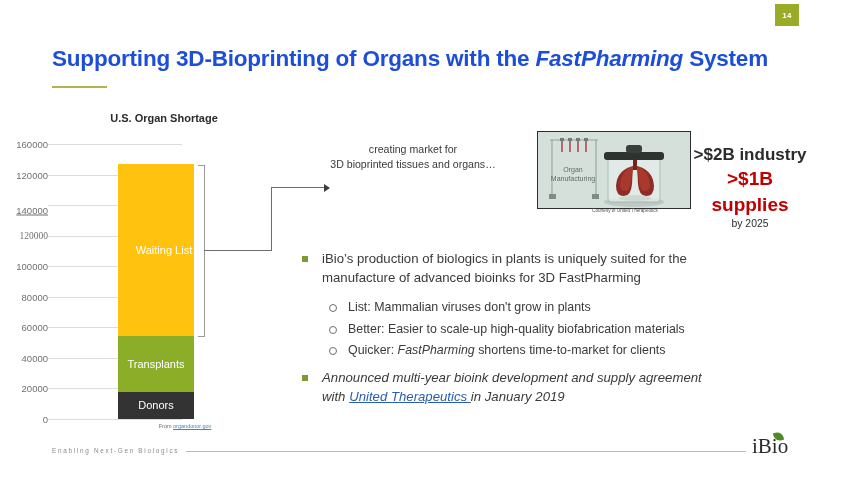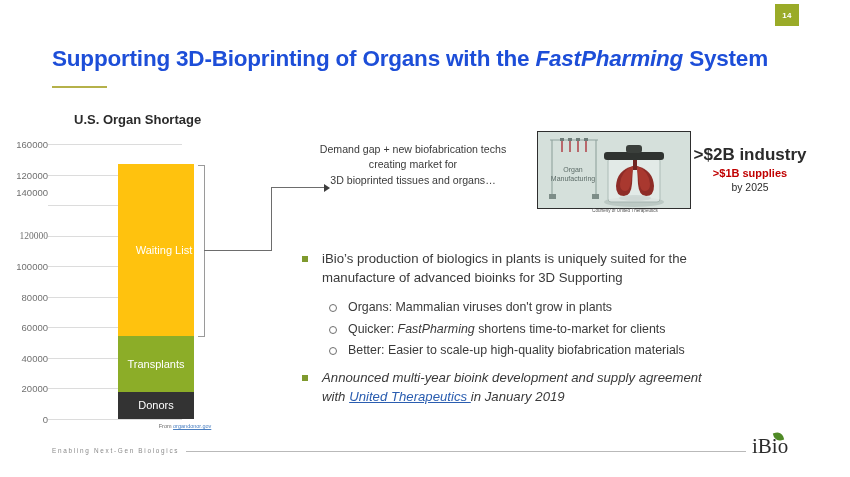--- a/index.html
+++ b/index.html
@@ -60,21 +60,22 @@
     left: 48px;
     top: 112px;
     width: 225px;
     height: 325px;
   }
   .chart-title {
     position: absolute;
     left: 26px;
     top: 0px;
     width: 180px;
-    font-size: 13px;
+    text-align: center;
+    font-size: 11px;
     font-weight: bold;
     color: #2b2b2b;
   }
   .plot {
     position: absolute;
     left: 0px;
     top: 22px;
     width: 225px;
     height: 285px;
   }
@@ -180,21 +181,21 @@
   
   .stats {
     position: absolute;
     left: 686px;
     top: 144px;
     width: 128px;
     text-align: center;
     line-height: 1.32;
   }
   .stat-1 { font-size: 17px; font-weight: bold; color: #2b2b2b; }
-  .stat-2 { font-size: 11px; font-weight: bold; color: #c00000; }
+  .stat-2 { font-size: 19px; font-weight: bold; color: #c00000; }
   .stat-3 { font-size: 10.4px; color: #2b2b2b; }
 
   
   .bullets {
     position: absolute;
     left: 300px;
     top: 250px;
     width: 500px;
   }
   .blt {
@@ -292,21 +293,21 @@
     <div class="gridline" style="top:101.5px;"></div>
     <div class="gridline" style="top:132px;"></div>
     <div class="gridline" style="top:162.5px;"></div>
     <div class="gridline" style="top:193px;"></div>
     <div class="gridline" style="top:223.5px;"></div>
     <div class="gridline" style="top:254px;"></div>
     <div class="gridline" style="top:284.5px;"></div>
 
     <div class="axis-label" style="top:10px;left:-44px;">160000</div>
     <div class="axis-label" style="top:40.5px;left:-44px;">120000</div>
-    <div class="axis-label" style="top:58px;left:-44px;">140000</div>
+    <div class="axis-label" style="top:76px;left:-44px;text-decoration:underline;">140000</div>
     <div class="axis-label" style="top:101.5px;left:-44px;font-family:Liberation Serif, serif;">120000</div>
     <div class="axis-label" style="top:132px;left:-44px;">100000</div>
     <div class="axis-label" style="top:162.5px;left:-44px;">80000</div>
     <div class="axis-label" style="top:193px;left:-44px;">60000</div>
     <div class="axis-label" style="top:223.5px;left:-44px;">40000</div>
     <div class="axis-label" style="top:254px;left:-44px;">20000</div>
     <div class="axis-label" style="top:284.5px;left:-44px;">0</div>
 
     <div class="bar">
       <div class="seg seg-waiting" style="top:30px;height:172px;flex-direction:column;">
@@ -327,21 +328,20 @@
     <div class="elbow-h" style="left:223px;top:53px;width:54px;height:1px;"></div>
     <div class="arrow-head" style="left:276px;top:49.5px;"></div>
   </div>
 
   <div class="chart-source">
     <span>From </span><a href="#" class="link">organdonor.gov</a>
   </div>
 </div>
 
 <div class="callout">
-  <div>Demand gap + new biofabrication techs</div>
   <div>creating market for</div>
   <div>3D bioprinted tissues and organs…</div>
 </div>
 
 <div class="photo-box">
   <svg width="152" height="76" viewBox="0 0 152 76">
     <rect x="0" y="0" width="152" height="76" fill="#ccd8d3"></rect>
     <rect x="0" y="0" width="152" height="76" fill="#d5e0db"></rect>
 
     <line x1="14" y1="8" x2="14" y2="66" stroke="#9fb0ab" stroke-width="1.4"></line>
@@ -382,37 +382,37 @@
   <div class="stat-1">&gt;$2B industry</div>
   <div class="stat-2">&gt;$1B supplies</div>
   <div class="stat-3">by 2025</div>
 </div>
 
 <div class="bullets">
 
   <div class="blt">
     <span class="sq"></span>
     <span>iBio’s production of biologics in plants is uniquely suited for the</span><br>
-    <span>manufacture of advanced bioinks for 3D Supporting</span>
+    <span>manufacture of advanced bioinks for 3D FastPharming</span>
   </div>
 
   <div class="sub-list">
     <div class="sub">
       <span class="circ"></span>
-      <span>Organs:</span><span> Mammalian viruses don't grow in plants</span>
+      <span>List:</span><span> Mammalian viruses don't grow in plants</span>
+    </div>
+    <div class="sub">
+      <span class="circ"></span>
+      <span>Better:</span><span> Easier to scale-up high-quality biofabrication materials</span>
     </div>
     <div class="sub">
       <span class="circ"></span>
       <span>Quicker:</span>
       <span class="ital">FastPharming</span><span> shortens time-to-market for clients</span>
     </div>
-    <div class="sub">
-      <span class="circ"></span>
-      <span>Better:</span><span> Easier to scale-up high-quality biofabrication materials</span>
-    </div>
   </div>
 
   <div class="blt" style="margin-top:8px;font-style:italic;">
     <span class="sq"></span>
     <span>Announced multi-year bioink development and supply agreement</span><br>
     <span>with </span><a href="#" class="link">United Therapeutics </a><span>in January 2019</span>
   </div>
 
 </div>
 

